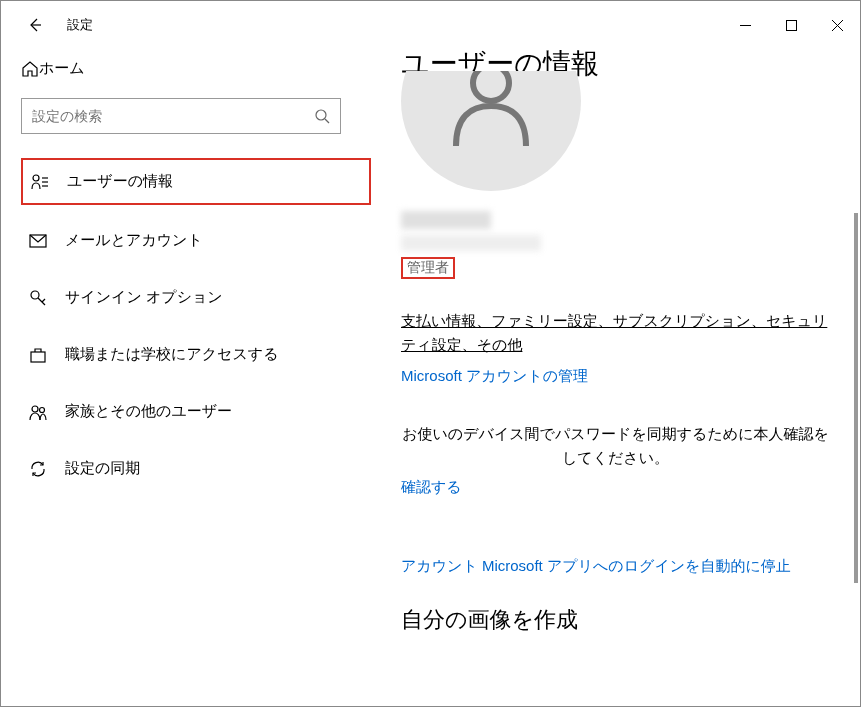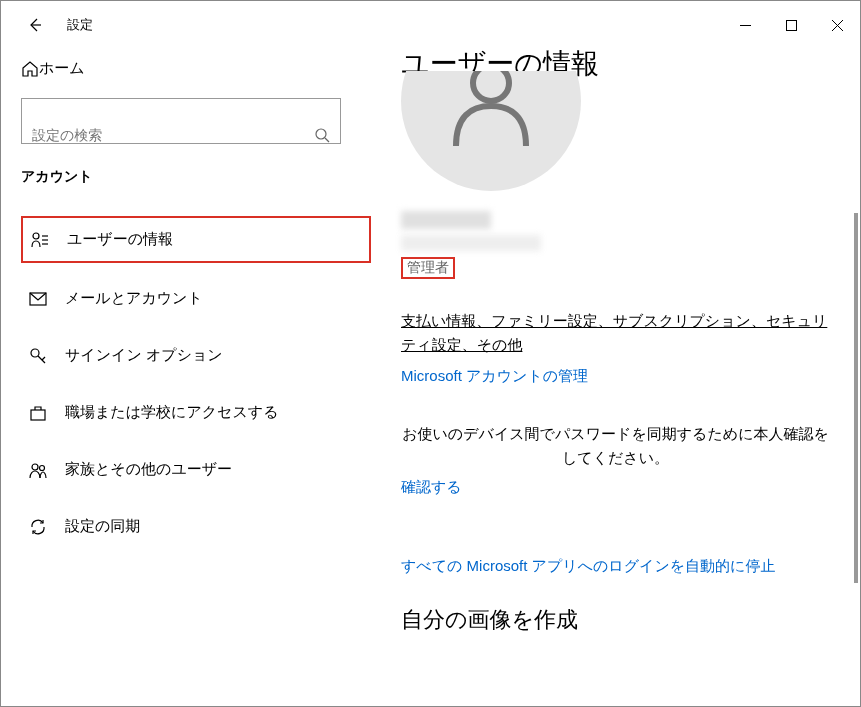--- a/index.html
+++ b/index.html
@@ -22,22 +22,22 @@
     }
     .back-btn { width: 28px; display: flex; align-items: center; justify-content: center; cursor: pointer; }
     .title { margin-left: 18px; font-size: 13px; }
     .window-controls { margin-left: auto; display: flex; }
     .win-ctrl { width: 46px; height: 32px; display: flex; align-items: center; justify-content: center; cursor: pointer; }
     .main { display: flex; height: calc(100% - 32px); }
     .sidebar { width: 370px; padding: 20px 0 0 20px; }
     .home-row { display: flex; align-items: center; gap: 0; padding: 6px 0; cursor: pointer; margin-bottom: 14px; }
     .home-row span:last-child { font-size: 15px; }
     .search-box {
-      width: 320px; height: 46px; border: 1px solid #999;
-      display: flex; align-items: flex-end; padding: 0 10px;
+      width: 320px; height: 36px; border: 1px solid #999;
+      display: flex; align-items: center; padding: 0 10px;
       margin-bottom: 24px;
     }
     .search-box input { border: none; outline: none; flex: 1; font-size: 14px; background: transparent; }
     .section-header { font-size: 14px; font-weight: bold; margin-bottom: 30px; }
     .nav-item {
       display: flex; align-items: center; gap: 18px;
       padding: 12px 8px; cursor: pointer;
       margin-bottom: 14px;
     }
     .nav-item.selected { border: 2px solid #d93025; }
@@ -107,21 +107,20 @@
     </div>
 
     <div class="search-box">
       <input type="text" placeholder="設定の検索" style="">
       <svg width="16" height="16" viewBox="0 0 16 16">
           <circle cx="7" cy="7" r="5" stroke="#666" stroke-width="1.2" fill="none"></circle>
           <line x1="11" y1="11" x2="15" y2="15" stroke="#666" stroke-width="1.2"></line>
         </svg>
     </div>
 
-    <div class="section-header">アカウント</div>
 
     <div class="nav-item selected">
       <span class="nav-icon">
         <svg width="18" height="18" viewBox="0 0 18 18">
             <circle cx="5" cy="5" r="3" stroke="#000" fill="none" stroke-width="1.2"></circle>
             <path d="M1 16 C1 12 3 10 5 10 C7 10 9 12 9 16" stroke="#000" fill="none" stroke-width="1.2"></path>
             <line x1="11" y1="5" x2="17" y2="5" stroke="#000" stroke-width="1.2"></line>
             <line x1="11" y1="9" x2="17" y2="9" stroke="#000" stroke-width="1.2"></line>
             <line x1="11" y1="13" x2="17" y2="13" stroke="#000" stroke-width="1.2"></line>
           </svg>
@@ -202,19 +201,19 @@
       <div class="user-email"></div>
       <span class="role-badge">管理者</span>
     </div>
 
     <div class="desc-text">支払い情報、ファミリー設定、サブスクリプション、セキュリティ設定、その他</div>
     <a class="link">Microsoft アカウントの管理</a>
 
     <div class="section-sub">お使いのデバイス間でパスワードを同期するために本人確認をしてください。</div>
     <a class="link2">確認する</a>
 
-    <a class="bottom-link">すべての Microsoft アプリへのログインを自動的に停止</a>
+    <a class="bottom-link">アカウント Microsoft アプリへのログインを自動的に停止</a>
 
     <h2 class="section-title-2">自分の画像を作成</h2>
 
     <div class="scrollbar"></div>
   </div>
 </div>
 
 </body></html>

